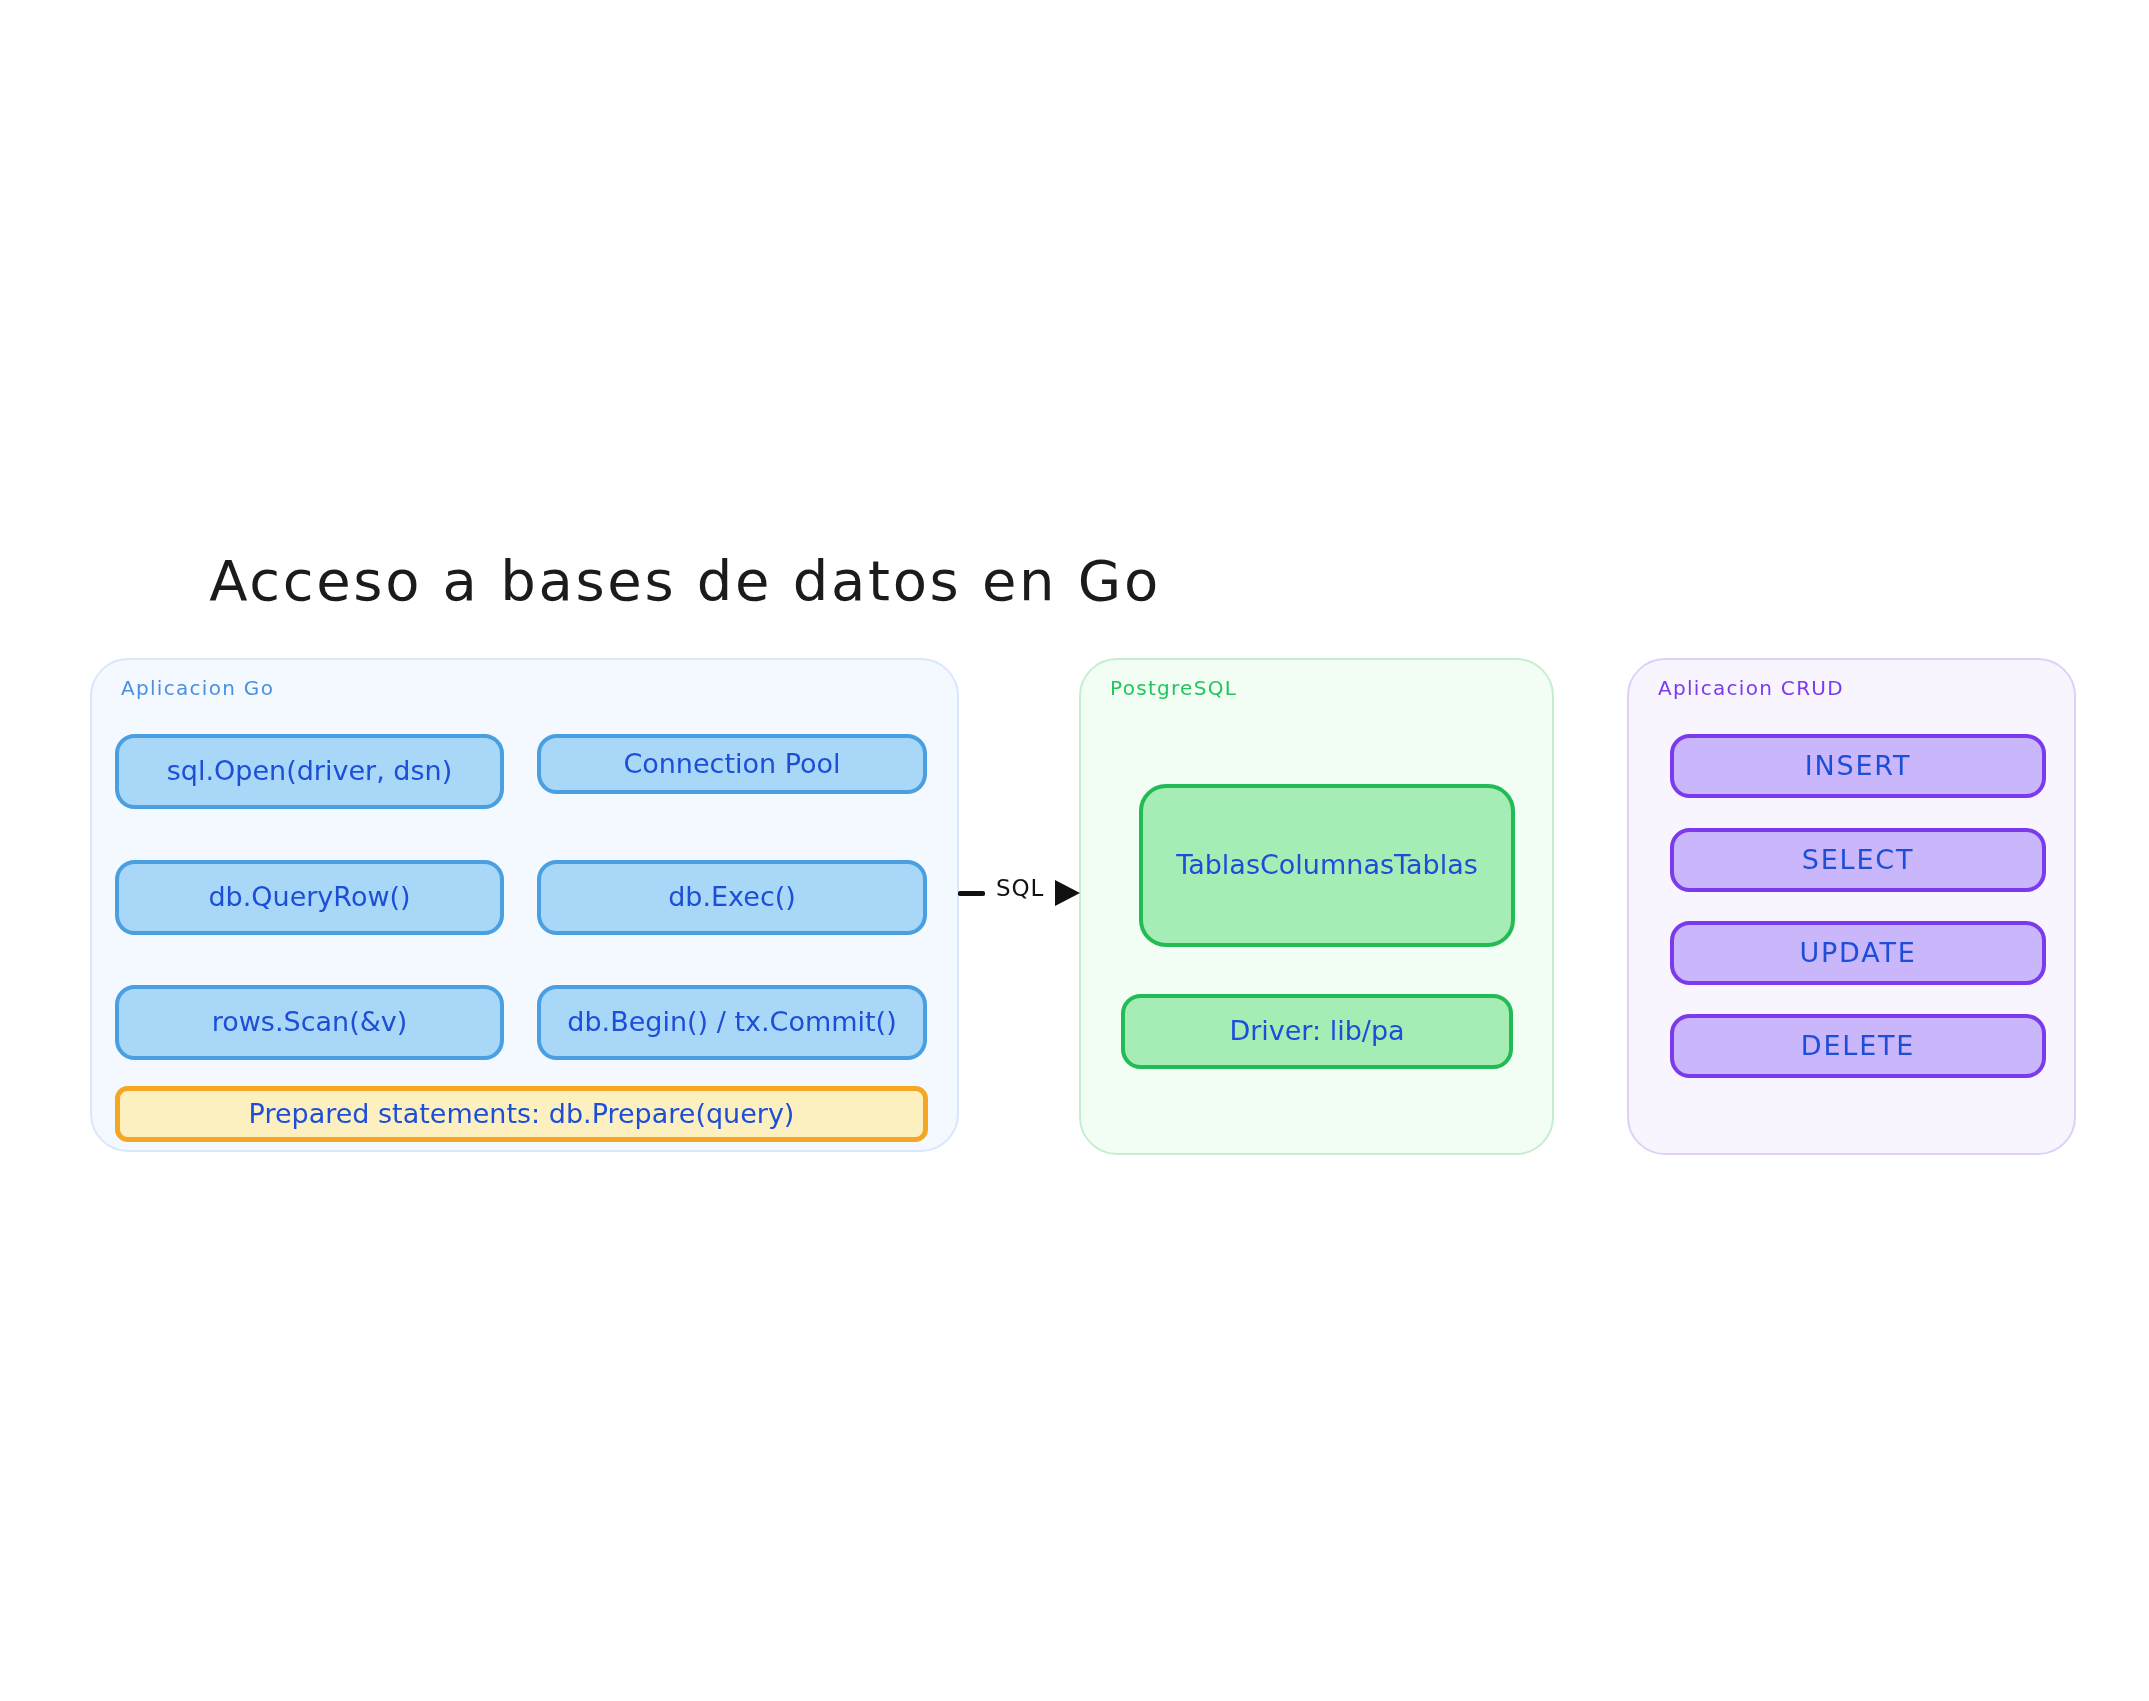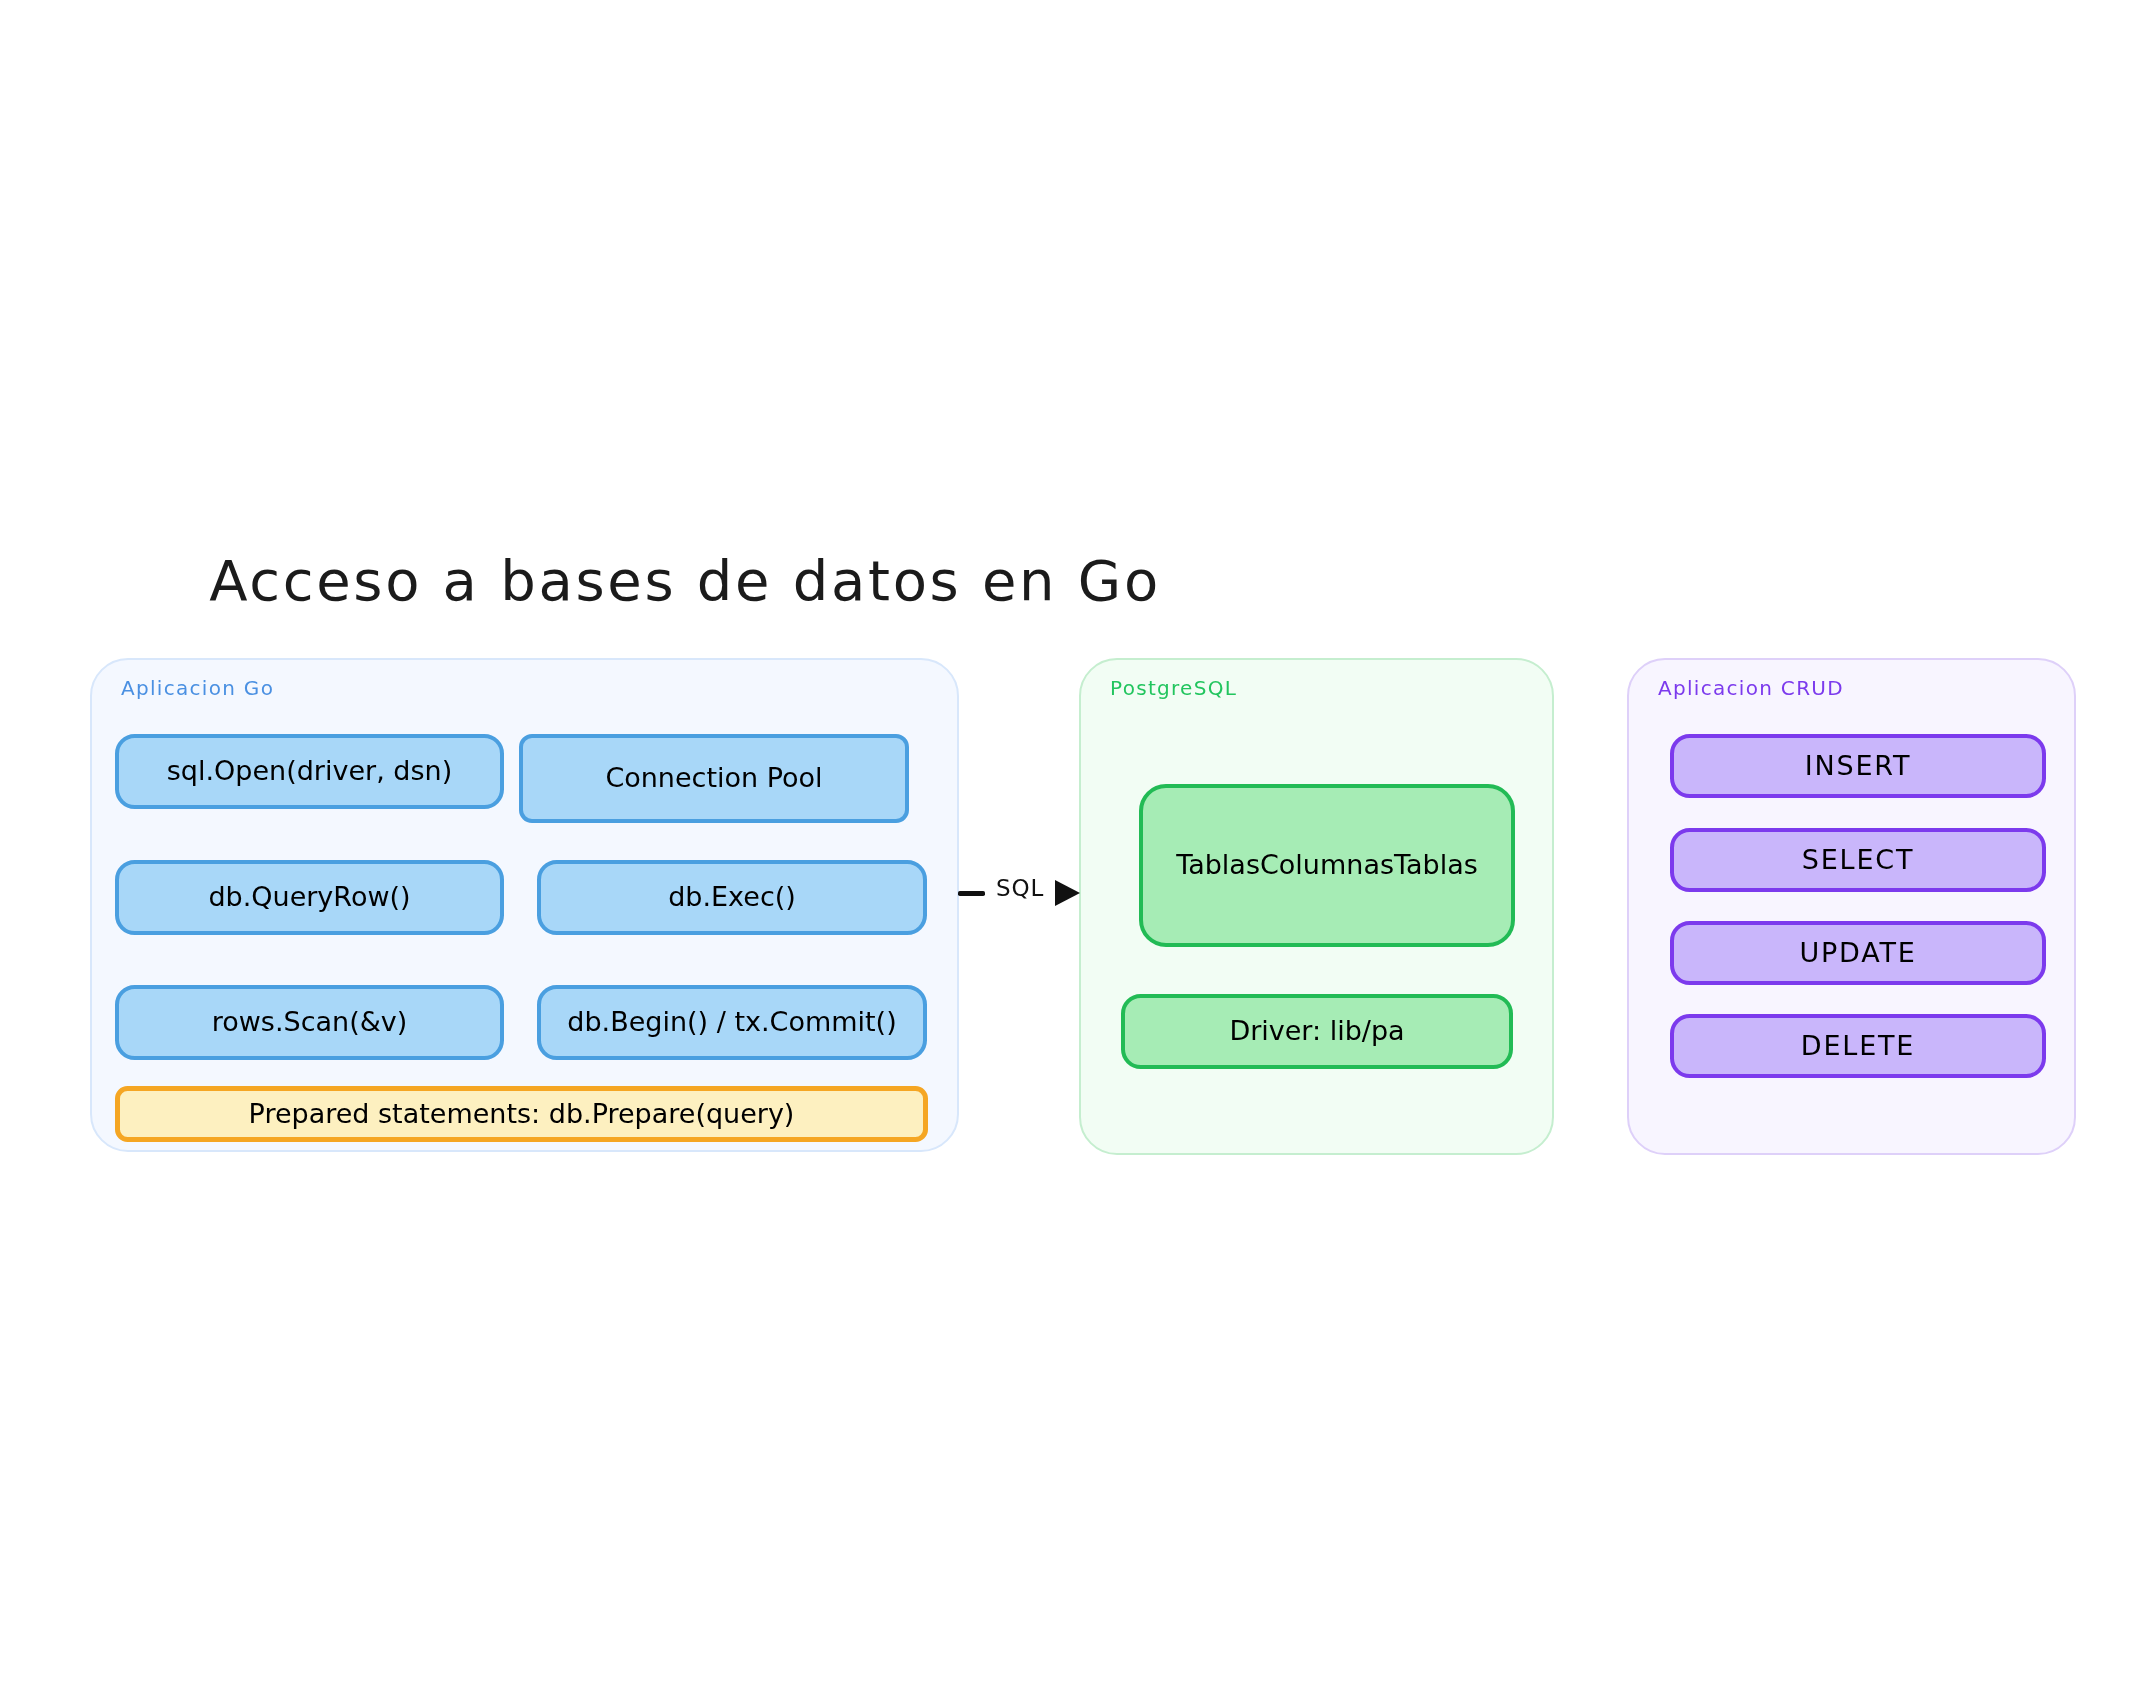--- a/index.html
+++ b/index.html
@@ -79,34 +79,34 @@
     position: absolute;
     display: flex;
     align-items: center;
     justify-content: center;
     text-align: left;
     border-style: solid;
     border-width: 4.5px;
     border-radius: 19.7px;
     font-size: 27px;
     line-height: 1.42;
-    color: #000000;
+    color: #1d4ed8;
     white-space: nowrap;
   }
 
   .node.blue   { background: #a8d7f8; border-color: #4a9fe0; }
   .node.yellow { background: #fdf0c0; border-color: #f5a623; }
   .node.green  { background: #a6ecb5; border-color: #22bb55; }
   .node.purple { background: #c9b6fb; border-color: #7c3aed; }
 
   .node.multiline { white-space: normal; flex-direction: row; }
 
   
   #node-sql-open     { left: 115px; top: 734px;  width: 389px; height: 75px; }
-  #node-conn-pool    { left: 519px; top: 734px;  width: 390px; height: 89px; border-radius: 13px; }
+  #node-conn-pool    { left: 537px; top: 734px;  width: 390px; height: 60px; }
   #node-queryrow     { left: 115px; top: 860px;  width: 389px; height: 75px; }
   #node-exec         { left: 537px; top: 860px;  width: 390px; height: 75px; }
   #node-rows-scan    { left: 115px; top: 985px; width: 389px; height: 75px; }
   #node-begin-commit { left: 537px; top: 985px; width: 390px; height: 75px; }
   #node-prepared     { left: 115px; top: 1086px; width: 813px; height: 56px;
                        border-radius: 12.5px; border-width: 5.4px; }
 
   
   #node-schema { left: 1139px; top: 784px;  width: 376px; height: 163px;
                  border-radius: 27px; }

